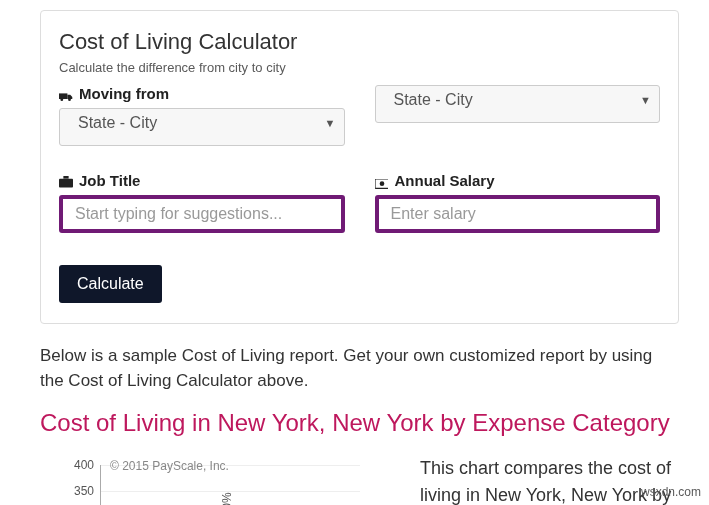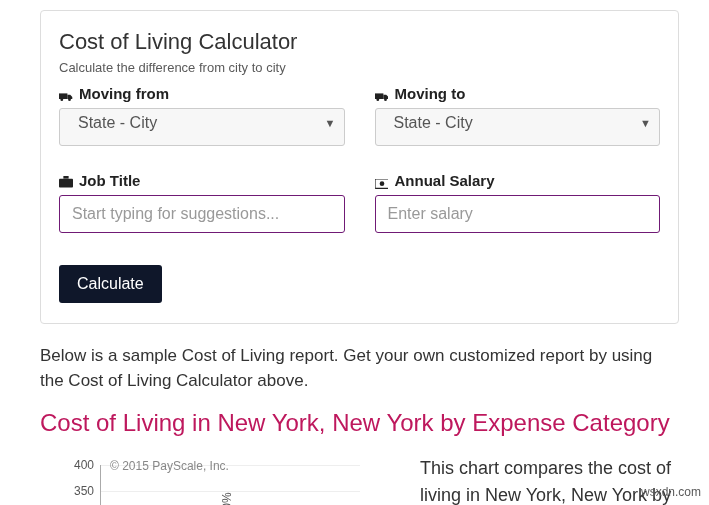--- a/index.html
+++ b/index.html
@@ -65,21 +65,21 @@
   }
   .selectbox .caret {
     position: absolute;
     right: 8px;
     top: 8px;
     font-size: 11px;
     color: #555;
   }
   .textbox {
     width: 100%;
-    border: 1px solid #701a75;
+    border: 4px solid #701a75;
     border-radius: 3px;
     background: #fff;
     height: 38px;
     padding: 0 12px;
     font-size: 16px;
     color: #555;
   }
   .textbox::placeholder { color: #999; }
   .btn {
     background: #0f172a;
@@ -183,31 +183,20 @@
         </span>
         <span>Moving from</span>
       </div>
       <div class="selectbox">
         <span>State - City</span>
         <span class="caret">▼</span>
       </div>
     </div>
 
     <div class="field">
-      <div class="field-label">
-        <span class="icon">
-          <svg viewBox="0 0 20 14">
-              <rect x="0" y="2" width="12" height="8" fill="#222"></rect>
-              <path d="M12 4h4l3 3v3h-7z" fill="#222"></path>
-              <circle cx="4" cy="11" r="2" fill="#222"></circle>
-              <circle cx="15" cy="11" r="2" fill="#222"></circle>
-            </svg>
-        </span>
-        <span>Moving to</span>
-      </div>
       <div class="selectbox">
         <span>State - City</span>
         <span class="caret">▼</span>
       </div>
     </div>
   </div>
 
   <div class="row">
     <div class="field">
       <div class="field-label">

